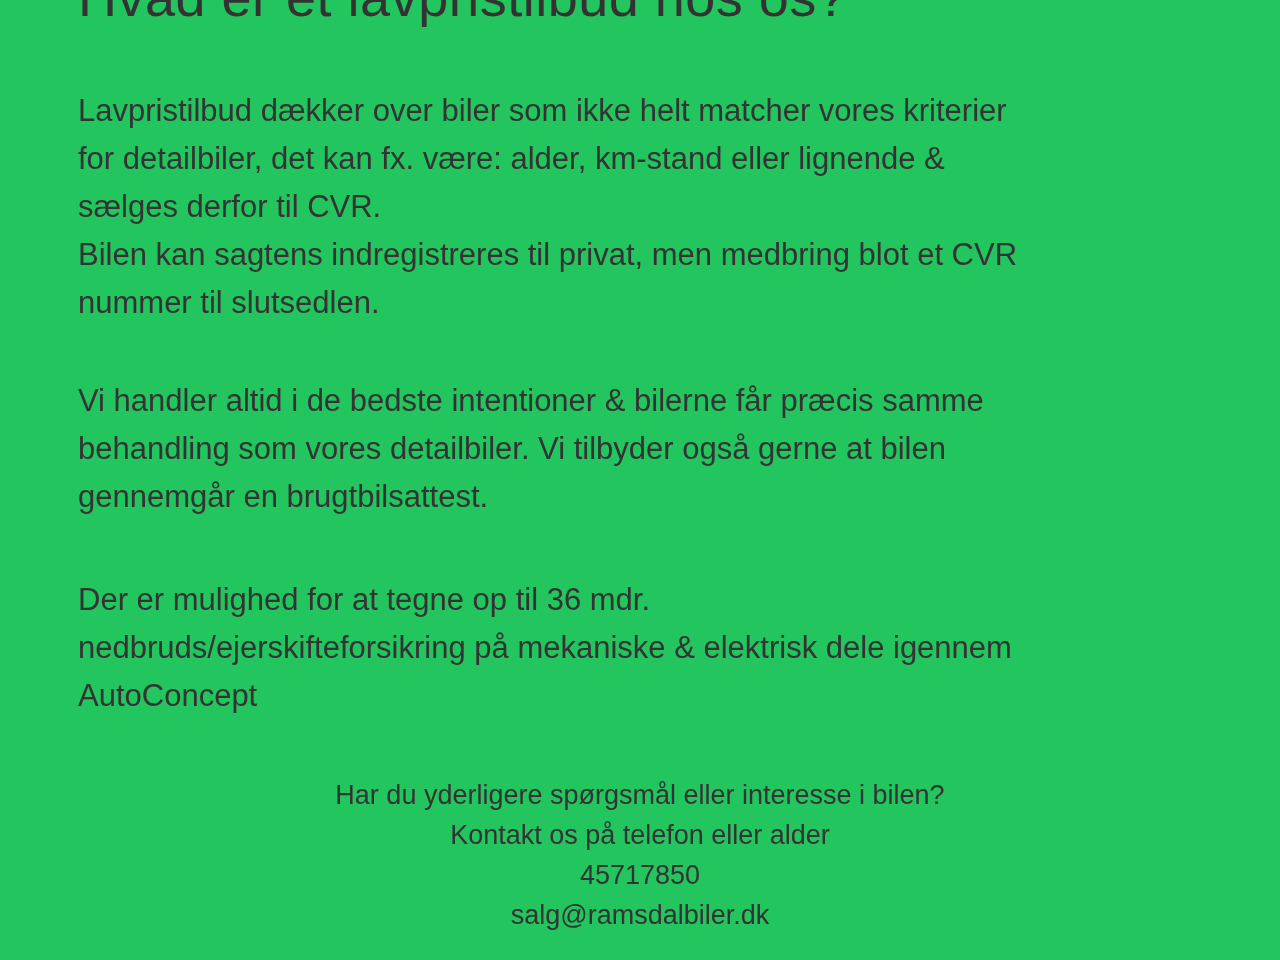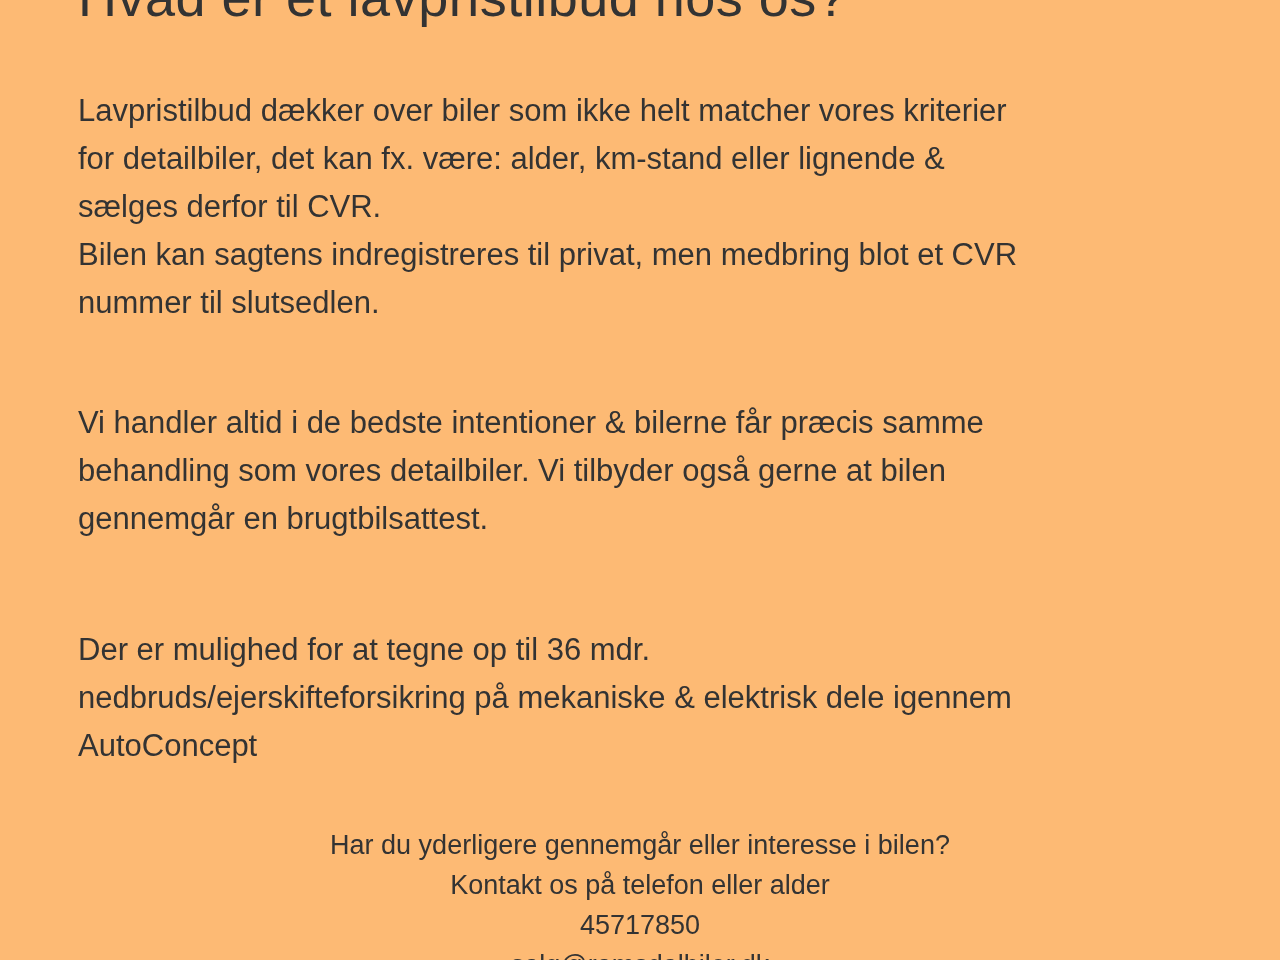--- a/index.html
+++ b/index.html
@@ -11,21 +11,21 @@
     height: 960px;
     overflow: hidden;
     background: #ffffff;
     font-family: "Liberation Sans", sans-serif;
     color: #333333;
   }
   .page {
     width: 1280px;
     height: 960px;
     overflow: hidden;
-    background: #fdba74;
+    background: #22c55e;
     box-sizing: border-box;
     padding: 0 78px;
   }
   .heading {
     font-size: 54px;
     font-weight: 400;
     line-height: 66px;
     margin: -36px 0 0 0;
     white-space: nowrap;
     color: #333333;
@@ -34,22 +34,22 @@
   .body-paragraph {
     font-size: 31px;
     font-weight: 400;
     line-height: 48px;
     margin: 0;
     white-space: pre-line;   
     color: #333333;
   }
   .p1 { margin-top: 57px; }
   .p2 { }
-  .p3 { margin-top: 72px; }
-  .p4 { margin-top: 83px; }
+  .p3 { margin-top: 50px; }
+  .p4 { margin-top: 55px; }
   .contact-block {
     margin-top: 55px;
     text-align: center;
     font-size: 27px;
     font-weight: 400;
     line-height: 40px;
     color: #333333;
   }
   .contact-line {
     display: block;
@@ -71,19 +71,19 @@
 
   <p class="body-paragraph p3">Vi handler altid i de bedste intentioner &amp; bilerne får præcis samme
 behandling som vores detailbiler. Vi tilbyder også gerne at bilen
 gennemgår en brugtbilsattest.</p>
 
   <p class="body-paragraph p4">Der er mulighed for at tegne op til 36 mdr.
 nedbruds/ejerskifteforsikring på mekaniske &amp; elektrisk dele igennem
 AutoConcept</p>
 
   <div class="contact-block">
-    <span class="contact-line">Har du yderligere gennemgår eller interesse i bilen?</span>
+    <span class="contact-line">Har du yderligere spørgsmål eller interesse i bilen?</span>
     <span class="contact-line">Kontakt os på telefon eller alder</span>
     <span class="contact-line">45717850</span>
     <span class="contact-line">salg@ramsdalbiler.dk</span>
   </div>
 
 </div>
 
 </body></html>

